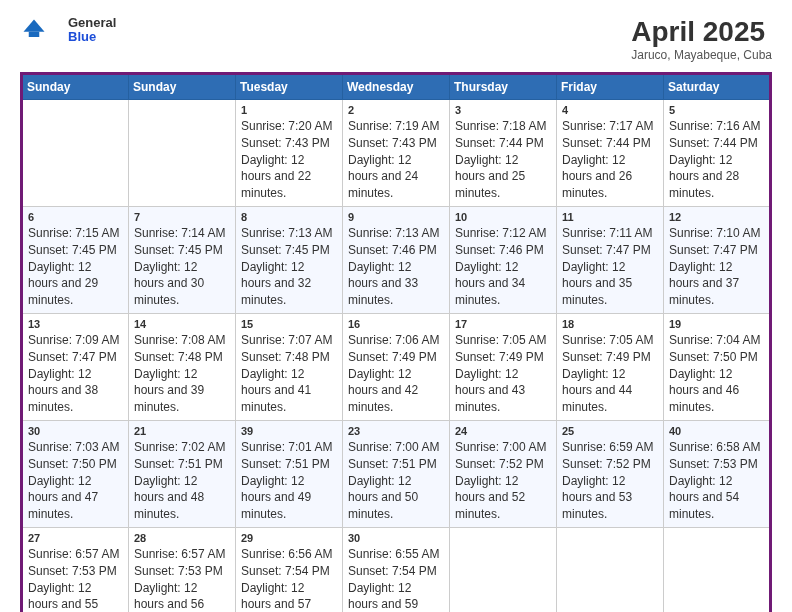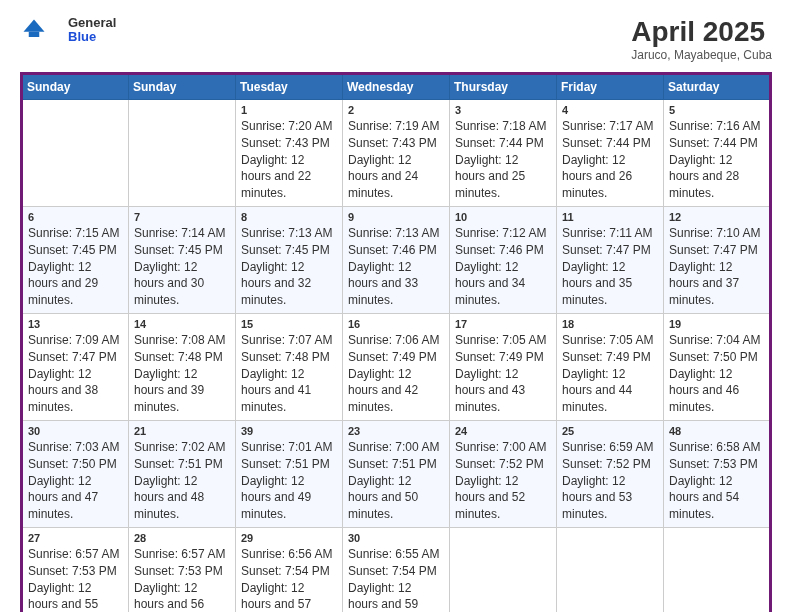--- a/index.html
+++ b/index.html
@@ -231,21 +231,21 @@
           </td>
           <td>
             <span class="day-num">24</span>
             <div class="day-info">Sunrise: 7:00 AM<br>Sunset: 7:52 PM<br>Daylight: 12 hours and 52 minutes.</div>
           </td>
           <td>
             <span class="day-num">25</span>
             <div class="day-info">Sunrise: 6:59 AM<br>Sunset: 7:52 PM<br>Daylight: 12 hours and 53 minutes.</div>
           </td>
           <td>
-            <span class="day-num">48</span>
+            <span class="day-num">40</span>
             <div class="day-info">Sunrise: 6:58 AM<br>Sunset: 7:53 PM<br>Daylight: 12 hours and 54 minutes.</div>
           </td>
         </tr>
         <tr>
           <td>
             <span class="day-num">27</span>
             <div class="day-info">Sunrise: 6:57 AM<br>Sunset: 7:53 PM<br>Daylight: 12 hours and 55 minutes.</div>
           </td>
           <td>
             <span class="day-num">28</span>

